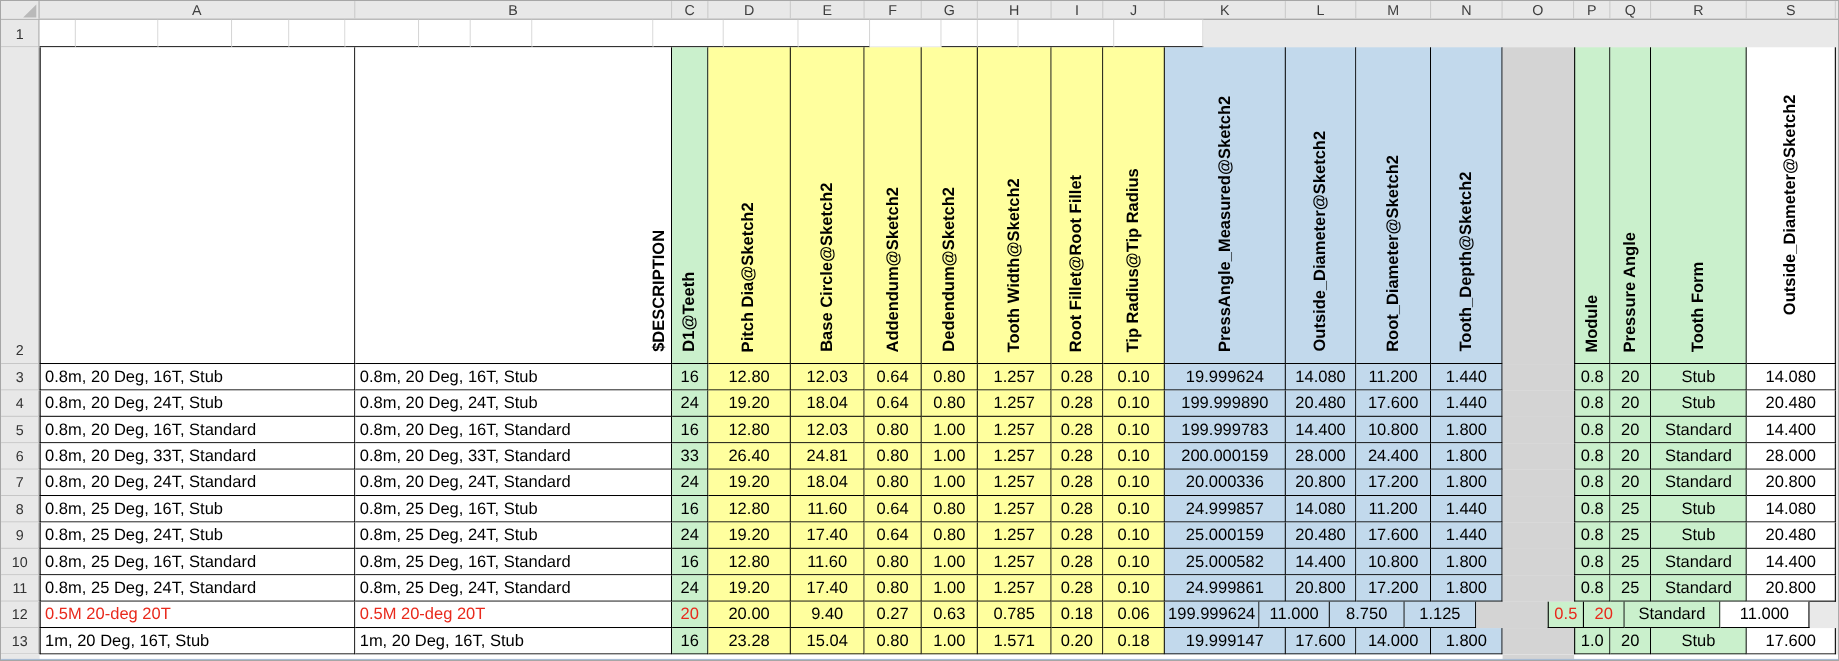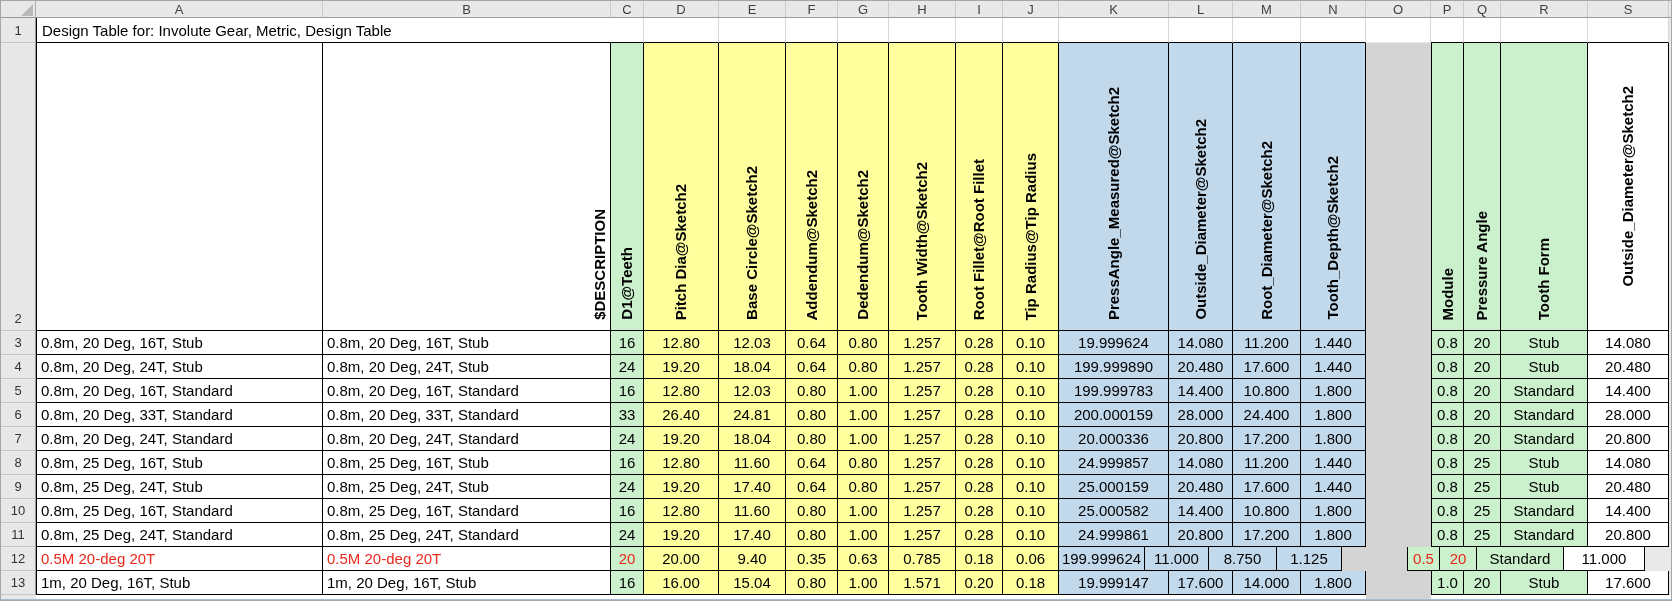--- a/index.html
+++ b/index.html
@@ -76,21 +76,20 @@
       <div class="c" style="width: 68px;">M</div>
       <div class="c" style="width: 65px;">N</div>
       <div class="c" style="width: 65px;">O</div>
       <div class="c" style="width: 33px;">P</div>
       <div class="c" style="width: 37px;">Q</div>
       <div class="c" style="width: 87px;">R</div>
       <div class="c" style="width: 81px;">S</div>
     </div>
     <div class="hrow r1">
       <div class="rn">1</div>
-      <div class="titlecell" style="width: 575px;">Design Table for: Involute Gear, Metric, Design Table</div>
       <div class="g" style="width: 33px;"></div>
       <div class="g" style="width: 75px;"></div>
       <div class="g" style="width: 67px;"></div>
       <div class="g" style="width: 52px;"></div>
       <div class="g" style="width: 51px;"></div>
       <div class="g" style="width: 67px;"></div>
       <div class="g" style="width: 47px;"></div>
       <div class="g" style="width: 56px;"></div>
       <div class="g" style="width: 110px;"></div>
       <div class="g" style="width: 64px;"></div>
@@ -356,41 +355,41 @@
       <div class="cell f-green" style="width: 87px;">Standard</div>
       <div class="cell" style="width: 81px;">20.800</div>
     </div>
     <div class="hrow dr">
       <div class="rn">12</div>
       <div class="cell leftal bleft red" style="width: 287px;">0.5M 20-deg 20T</div>
       <div class="cell leftal red" style="width: 288px;">0.5M 20-deg 20T</div>
       <div class="cell f-green red" style="width: 33px;">20</div>
       <div class="cell f-yellow" style="width: 75px;">20.00</div>
       <div class="cell f-yellow" style="width: 67px;">9.40</div>
-      <div class="cell f-yellow" style="width: 52px;">0.35</div>
+      <div class="cell f-yellow" style="width: 52px;">0.27</div>
       <div class="cell f-yellow" style="width: 51px;">0.63</div>
       <div class="cell f-yellow" style="width: 67px;">0.785</div>
       <div class="cell f-yellow" style="width: 47px;">0.18</div>
       <div class="cell f-yellow" style="width: 56px;">0.06</div>
       <div class="cell f-blue" style="width: 86px;">199.999624</div>
       <div class="cell f-blue" style="width: 64px;">11.000</div>
       <div class="cell f-blue" style="width: 68px;">8.750</div>
       <div class="cell f-blue" style="width: 65px;">1.125</div>
       <div class="ocell" style="width: 65px;"></div>
       <div class="cell f-green bleft red" style="width: 33px;">0.5</div>
       <div class="cell f-green red" style="width: 37px;">20</div>
       <div class="cell f-green" style="width: 87px;">Standard</div>
       <div class="cell" style="width: 81px;">11.000</div>
     </div>
     <div class="hrow dr">
       <div class="rn">13</div>
       <div class="cell leftal bleft" style="width: 287px;">1m, 20 Deg, 16T, Stub</div>
       <div class="cell leftal" style="width: 288px;">1m, 20 Deg, 16T, Stub</div>
       <div class="cell f-green" style="width: 33px;">16</div>
-      <div class="cell f-yellow" style="width: 75px;">16.00</div>
+      <div class="cell f-yellow" style="width: 75px;">23.28</div>
       <div class="cell f-yellow" style="width: 67px;">15.04</div>
       <div class="cell f-yellow" style="width: 52px;">0.80</div>
       <div class="cell f-yellow" style="width: 51px;">1.00</div>
       <div class="cell f-yellow" style="width: 67px;">1.571</div>
       <div class="cell f-yellow" style="width: 47px;">0.20</div>
       <div class="cell f-yellow" style="width: 56px;">0.18</div>
       <div class="cell f-blue" style="width: 110px;">19.999147</div>
       <div class="cell f-blue" style="width: 64px;">17.600</div>
       <div class="cell f-blue" style="width: 68px;">14.000</div>
       <div class="cell f-blue" style="width: 65px;">1.800</div>

